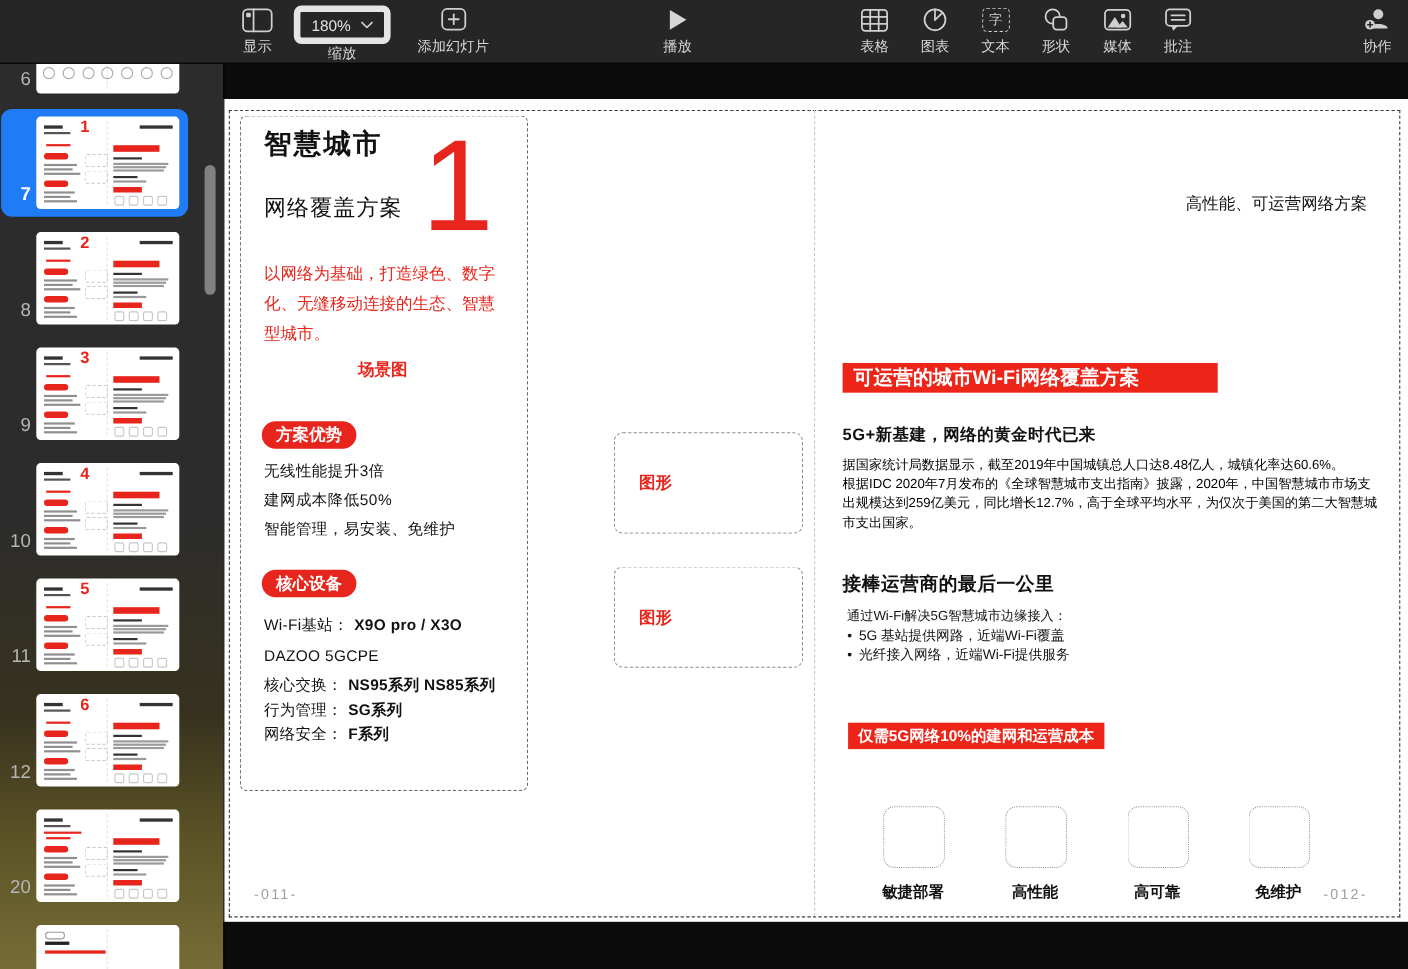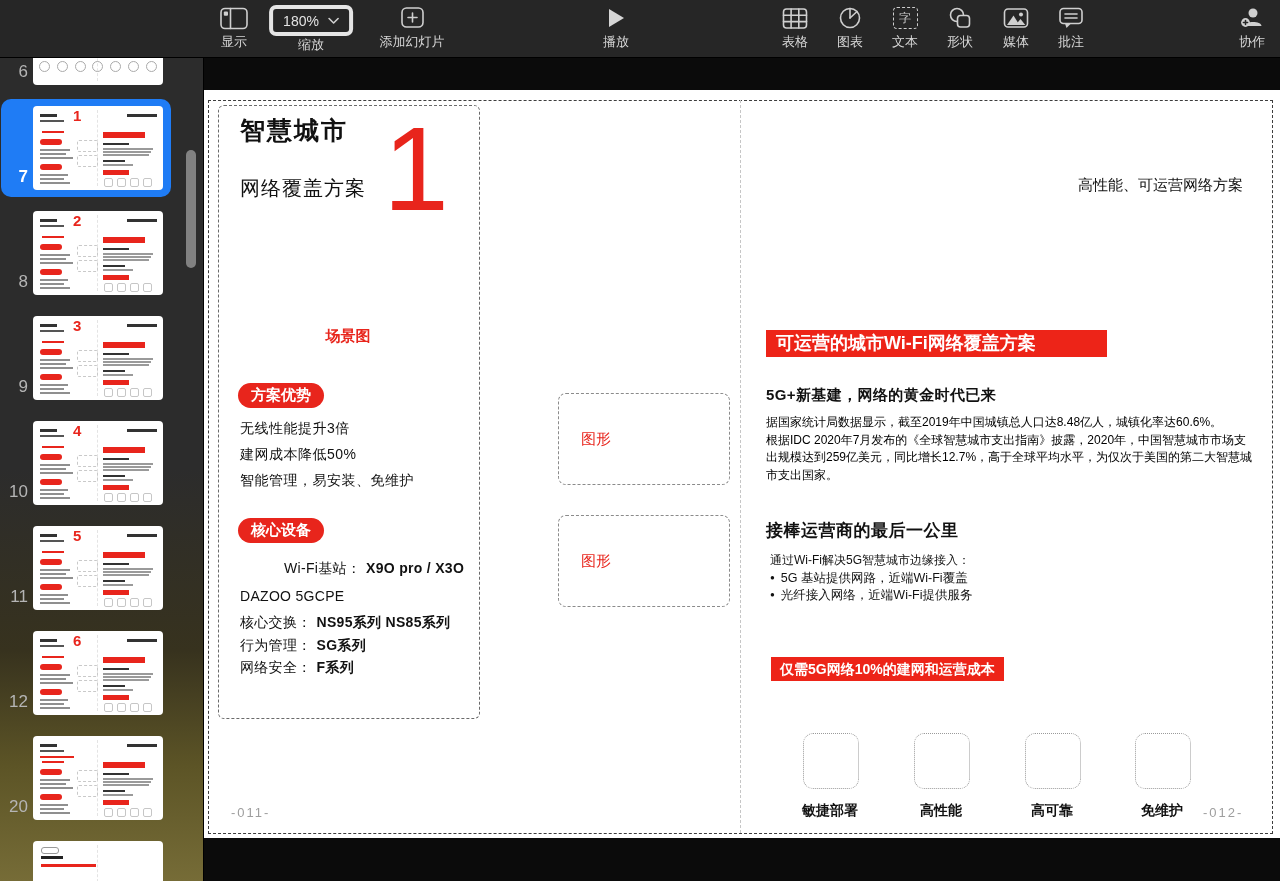--- a/index.html
+++ b/index.html
@@ -9,21 +9,21 @@
   .abs{position:absolute;}
 
   
   .toolbar{position:absolute;top:0;left:0;width:1280px;height:57px;background:#262626;
            border-bottom:1px solid #000;z-index:30;}
   .tool{position:absolute;top:3px;display:flex;flex-direction:column;align-items:center;
         transform:translateX(-50%);color:#d6d6d6;cursor:default;}
   .tool .ic{height:30px;display:flex;align-items:center;justify-content:center;}
   .tool .lbl{font-size:13px;color:#d6d6d6;margin-top:0;white-space:nowrap;}
   .tool svg{stroke:#cfcfcf;fill:none;stroke-width:1.6;stroke-linecap:round;stroke-linejoin:round;}
-  .zoombox{border:4px solid #e5e5e5;border-radius:7px;height:23px;padding:0 10px;
+  .zoombox{border:6px solid #e5e5e5;border-radius:7px;height:23px;padding:0 10px;
            display:flex;align-items:center;gap:9px;font-size:14px;color:#e3e3e3;margin-top:2px;}
   .texticon{width:23px;height:20px;border:1.5px dashed #cfcfcf;border-radius:4px;
             display:flex;align-items:center;justify-content:center;font-size:12px;color:#cfcfcf;}
 
   
   .sidebar{position:absolute;top:57px;left:0;width:203px;height:824px;overflow:hidden;
            background:linear-gradient(180deg,#2c2c2c 0%,#2c2c2c 50%,#37321e 72%,#5c5426 86%,#766c37 100%);
            border-right:1px solid #000;z-index:20;}
   .thumb-item{position:absolute;left:0;width:203px;height:84px;}
   .sel-bg{position:absolute;left:1px;top:-7px;width:170px;height:98px;background:#1f7cf5;
@@ -92,25 +92,25 @@
   .intro{left:37px;top:146px;width:220px;font-size:15px;line-height:27px;color:#e8251c;}
   .scene{left:15px;top:237px;width:260px;text-align:center;font-size:15px;font-weight:700;color:#e8251c;}
   .pill{background:#e8251c;color:#fff;font-size:15px;font-weight:700;border-radius:13px;
         padding:3px 13px;white-space:nowrap;}
   .pill1{left:35px;top:293px;}
   .pill2{left:35px;top:428px;}
   .adv{left:37px;font-size:14px;letter-spacing:.5px;}
   .adv0{top:330px;}.adv1{top:356px;}.adv2{top:382px;}
   .dev{left:37px;font-size:14px;white-space:nowrap;letter-spacing:.3px;}
   .dev .val{font-weight:700;margin-left:5px;}
-  .dev0{top:470px;margin-left:44px;}.dev1{top:498px;}.dev2{top:524px;}.dev3{top:547px;}.dev4{top:569px;}
+  .dev0{top:470px;}.dev1{top:498px;}.dev2{top:524px;}.dev3{top:547px;}.dev4{top:569px;}
 
   .shape-box{left:355px;width:170px;height:90px;border:1px dashed #8b8b8b;border-radius:8px;
              display:flex;align-items:center;}
-  .shape-box span{margin-left:22px;color:#e8251c;font-size:15px;}
+  .shape-box span{margin-left:22px;color:#e8251c;font-size:15px;font-weight:bold;}
   .sb1{top:303px;}.sb2{top:425px;}
 
   .r-title{left:563px;top:42px;width:477px;text-align:right;font-size:24px;font-weight:700;
            letter-spacing:1px;white-space:pre;}
   .r-sub{left:563px;top:86px;width:477px;text-align:right;font-size:15px;}
   .banner1{left:563px;top:240px;width:341px;height:27px;background:#ed2418;color:#fff;
            font-size:18px;font-weight:700;line-height:27px;padding-left:10px;box-sizing:border-box;
            white-space:nowrap;}
   .s1-title{left:563px;top:296px;font-size:15px;font-weight:700;letter-spacing:.4px;}
   .paras{left:563px;top:324px;width:489px;font-size:12px;line-height:17.5px;color:#000000;}
@@ -536,20 +536,21 @@
 
 <div class="canvas">
   <div class="slide">
     <div class="abs page-border"></div>
     <div class="abs left-box"></div>
     <div class="abs divider"></div>
 
     <div class="abs t1">智慧城市</div>
     <div class="abs t2">网络覆盖方案</div>
     <div class="abs bignum">1</div>
+    <div class="abs intro">以网络为基础，打造绿色、数字化、无缝移动连接的生态、智慧型城市。</div>
     <div class="abs scene">场景图</div>
 
     <div class="abs pill pill1">方案优势</div>
     <div class="abs adv adv0">无线性能提升3倍</div>
     <div class="abs adv adv1">建网成本降低50%</div>
     <div class="abs adv adv2">智能管理，易安装、免维护</div>
 
     <div class="abs pill pill2">核心设备</div>
     <div class="abs dev dev0"><span>Wi-Fi基站：</span><span class="val">X9O pro / X3O</span></div>
     <div class="abs dev dev1"><span>DAZOO  5GCPE</span><span class="val"></span></div>

